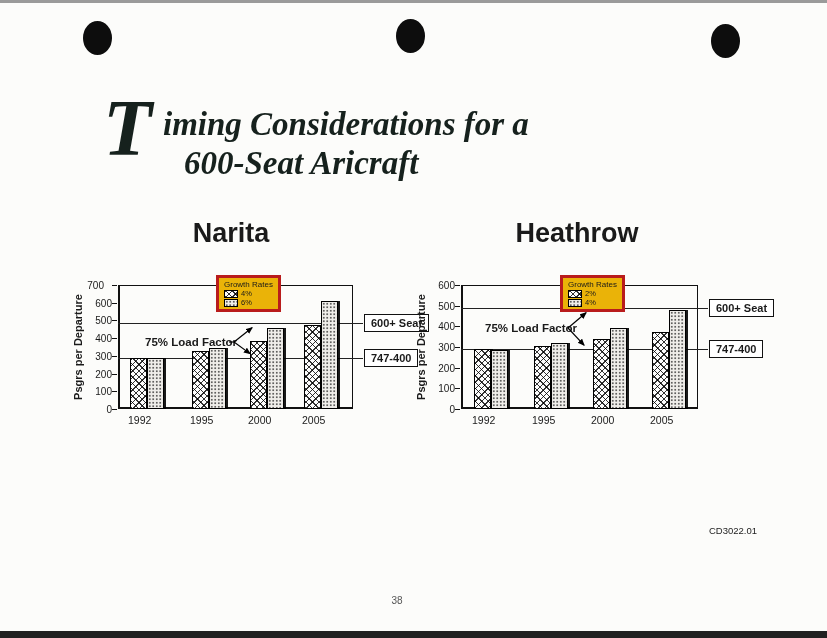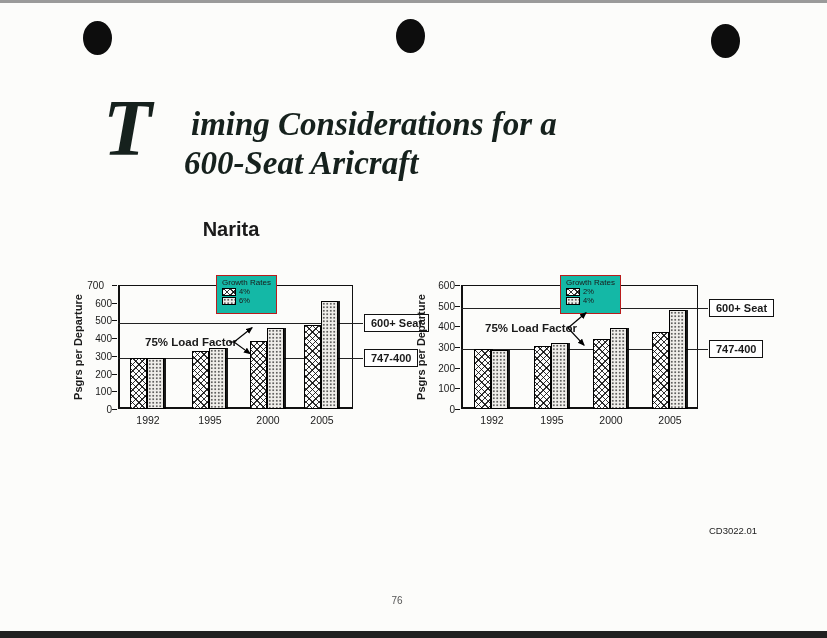--- a/index.html
+++ b/index.html
@@ -10,45 +10,45 @@
   .hole{position:absolute;width:29px;height:34px;background:#0d0d0d;border-radius:50%;}
   .hole-1{left:83px;top:21px;}
   .hole-2{left:396px;top:19px;}
   .hole-3{left:711px;top:24px;}
 
   
   .title-block{position:absolute;left:0;top:0;color:#16211d;}
   .dropcap{position:absolute;left:103px;top:88px;font-family:"Liberation Serif",serif;
            font-weight:bold;font-style:italic;font-size:80px;line-height:1;}
   .title-l1{position:absolute;left:163px;top:106px;font-family:"Liberation Serif",serif;
-            font-weight:bold;font-style:italic;font-size:33px;white-space:nowrap;margin-left:28px;}
+            font-weight:bold;font-style:italic;font-size:33px;white-space:nowrap;}
   .title-l2{position:absolute;left:184px;top:145px;font-family:Liberation Serif, serif;
             font-weight:bold;font-style:italic;font-size:33px;white-space:nowrap;}
 
   
   .chart{position:absolute;}
-  .c-title{position:absolute;width:160px;text-align:center;font-size:20px;font-weight:bold;top:3px;}
+  .c-title{position:absolute;width:160px;text-align:center;font-size:27px;font-weight:bold;top:3px;}
   .c-ylabel{position:absolute;font-size:11px;font-weight:bold;white-space:nowrap;
             transform:translate(-50%,-50%) rotate(-90deg);}
   .c-plot{position:absolute;border:1px solid #111;border-left-width:2px;border-bottom-width:2px;
           box-sizing:border-box;background:transparent;}
   .c-ytick{position:absolute;width:26px;text-align:right;font-size:10px;margin-top:-5px;}
   .c-tickm{position:absolute;width:5px;height:1px;background:#111;}
-  .c-xtick{position:absolute;width:40px;text-align:center;font-size:10.5px;}
+  .c-xtick{position:absolute;width:40px;text-align:left;font-size:10.5px;}
   .c-refline{position:absolute;height:1px;background:#222;}
   .c-refbox{position:absolute;border:1px solid #111;background:#fff;font-size:11px;font-weight:bold;
             padding:1px 6px;white-space:nowrap;line-height:1.3;}
   .c-bar{position:absolute;border:1px solid #000;box-sizing:border-box;
          box-shadow:2px 0 0 rgba(0,0,0,0.9);}
   .pat-cross{background-color:#fdfdfd;background-image:
       repeating-linear-gradient(45deg,rgba(0,0,0,.8) 0 1px,transparent 1px 4.5px),
       repeating-linear-gradient(135deg,rgba(0,0,0,.8) 0 1px,transparent 1px 4.5px);}
   .pat-dots{background-color:#f0eeea;background-image:radial-gradient(rgba(0,0,0,.6) .7px,transparent 1px);
       background-size:3.5px 3.5px;}
-  .c-legend{position:absolute;border:1px solid #b91c1c;background:#14b8a6;padding:2px 5px 8px 5px;min-width:46px;}
+  .c-legend{position:absolute;border:3px solid #b91c1c;background:#eab308;padding:2px 5px 2px 5px;min-width:46px;}
   .lg-title{font-size:8px;text-align:center;white-space:nowrap;margin-bottom:1px;}
   .lg-row{display:flex;align-items:center;gap:3px;justify-content:flex-start;margin-top:1px;}
   .lg-sw{display:inline-block;width:12px;height:6px;border:1px solid #000;}
   .lg-txt{font-size:7.5px;line-height:1;}
   .c-ann{position:absolute;font-size:11.5px;font-weight:bold;white-space:nowrap;}
   .c-annsvg{position:absolute;left:0;top:0;pointer-events:none;}
 
   
   .doc-code{position:absolute;right:70px;top:525px;font-size:9.5px;color:#222;}
   .disclaimer{position:absolute;right:20px;top:538px;width:260px;text-align:center;
@@ -124,20 +124,21 @@
           <marker id="ah0" markerWidth="8" markerHeight="8" refX="5" refY="2.5" orient="auto">
             <path d="M0,0 L6,2.5 L0,5 z" fill="#000"></path>
           </marker>
         </defs>
         <line x1="169" y1="127" x2="174" y2="127" stroke="#000" stroke-width="1.2"></line>
         <line x1="174" y1="127" x2="192" y2="112.73142857142857" stroke="#000" stroke-width="1.2" marker-end="url(#ah0)"></line>
         <line x1="174" y1="127" x2="190" y2="138.62857142857143" stroke="#000" stroke-width="1.2" marker-end="url(#ah0)"></line>
       </svg>
     </div>
   <div class="chart" id="chart-1" style="left: 400px; top: 215px; width: 405px; height: 232px;">
+      <div class="c-title" style="left:97px">Heathrow</div>
       <div class="c-ylabel" style="left:21px;top:132px">Psgrs per Departure</div>
       <div class="c-plot" style="left:61px;top:70px;width:237px;height:124px"></div>
       <div class="c-ytick" style="left:29px;top:194px">0</div>
       <div class="c-tickm" style="left:55px;top:194px"></div>
       <div class="c-ytick" style="left:29px;top:173.33333333333334px">100</div>
       <div class="c-tickm" style="left:55px;top:173.33333333333334px"></div>
       <div class="c-ytick" style="left:29px;top:152.66666666666669px">200</div>
       <div class="c-tickm" style="left:55px;top:152.66666666666669px"></div>
       <div class="c-ytick" style="left:29px;top:132px">300</div>
       <div class="c-tickm" style="left:55px;top:132px"></div>
@@ -183,16 +184,16 @@
         </defs>
         <line x1="169" y1="113" x2="168" y2="113" stroke="#000" stroke-width="1.2"></line>
         <line x1="168" y1="113" x2="186" y2="97.73333333333333" stroke="#000" stroke-width="1.2" marker-end="url(#ah1)"></line>
         <line x1="168" y1="113" x2="184" y2="130.06666666666666" stroke="#000" stroke-width="1.2" marker-end="url(#ah1)"></line>
       </svg>
     </div>
 
   <div class="doc-code">CD3022.01</div>
   <div class="disclaimer">
   </div>
-  <div class="page-number">76</div>
+  <div class="page-number">38</div>
 
   <div class="bottom-bar"></div>
 </div>
 
 </body></html>

